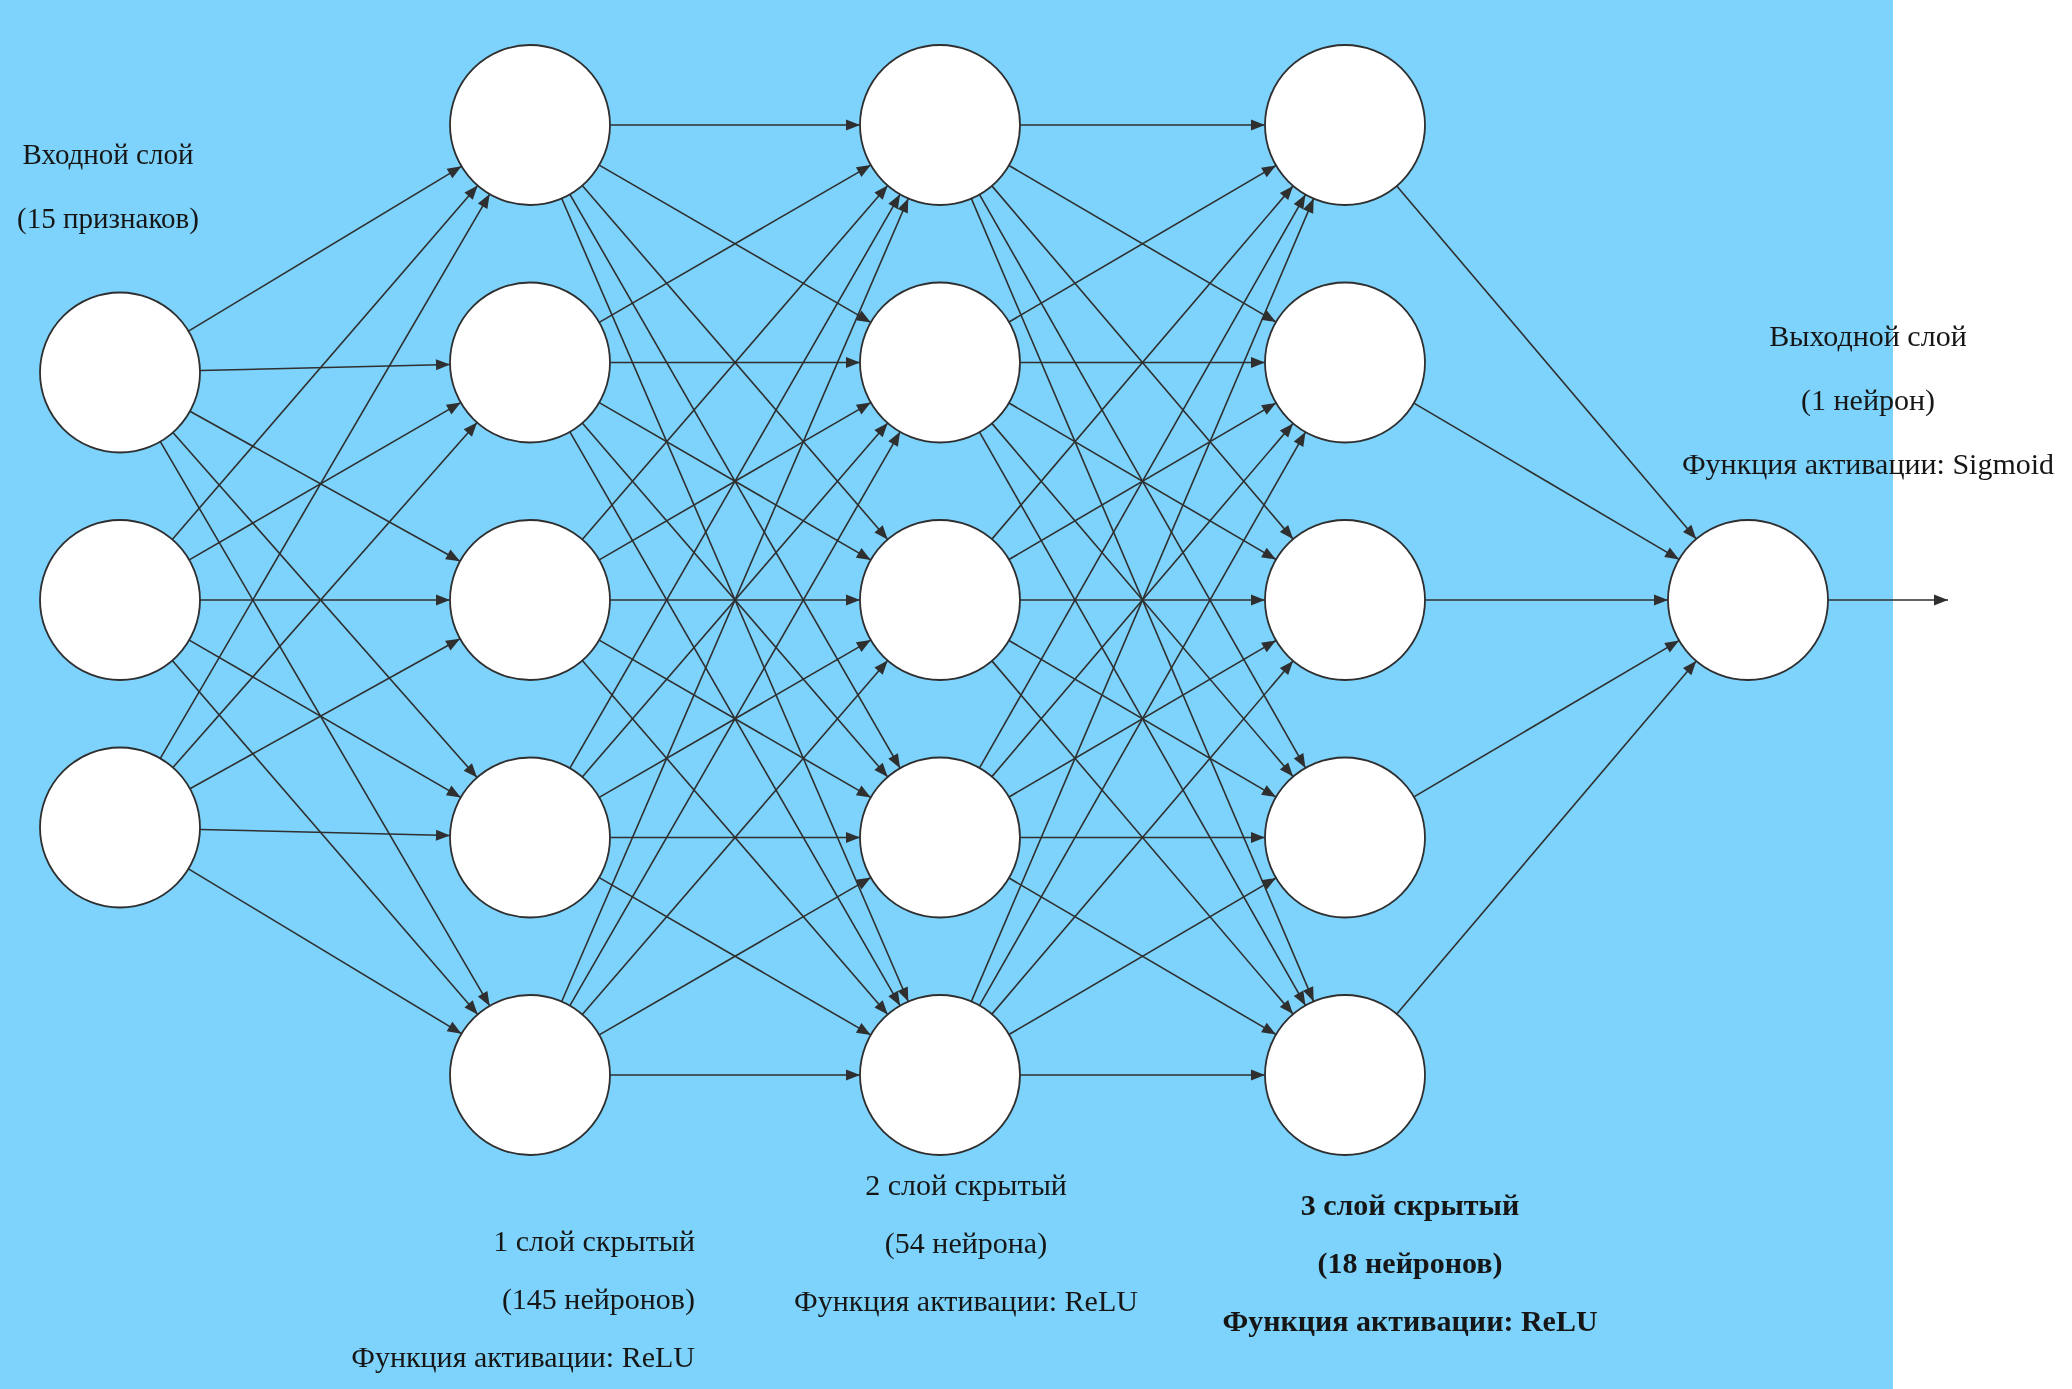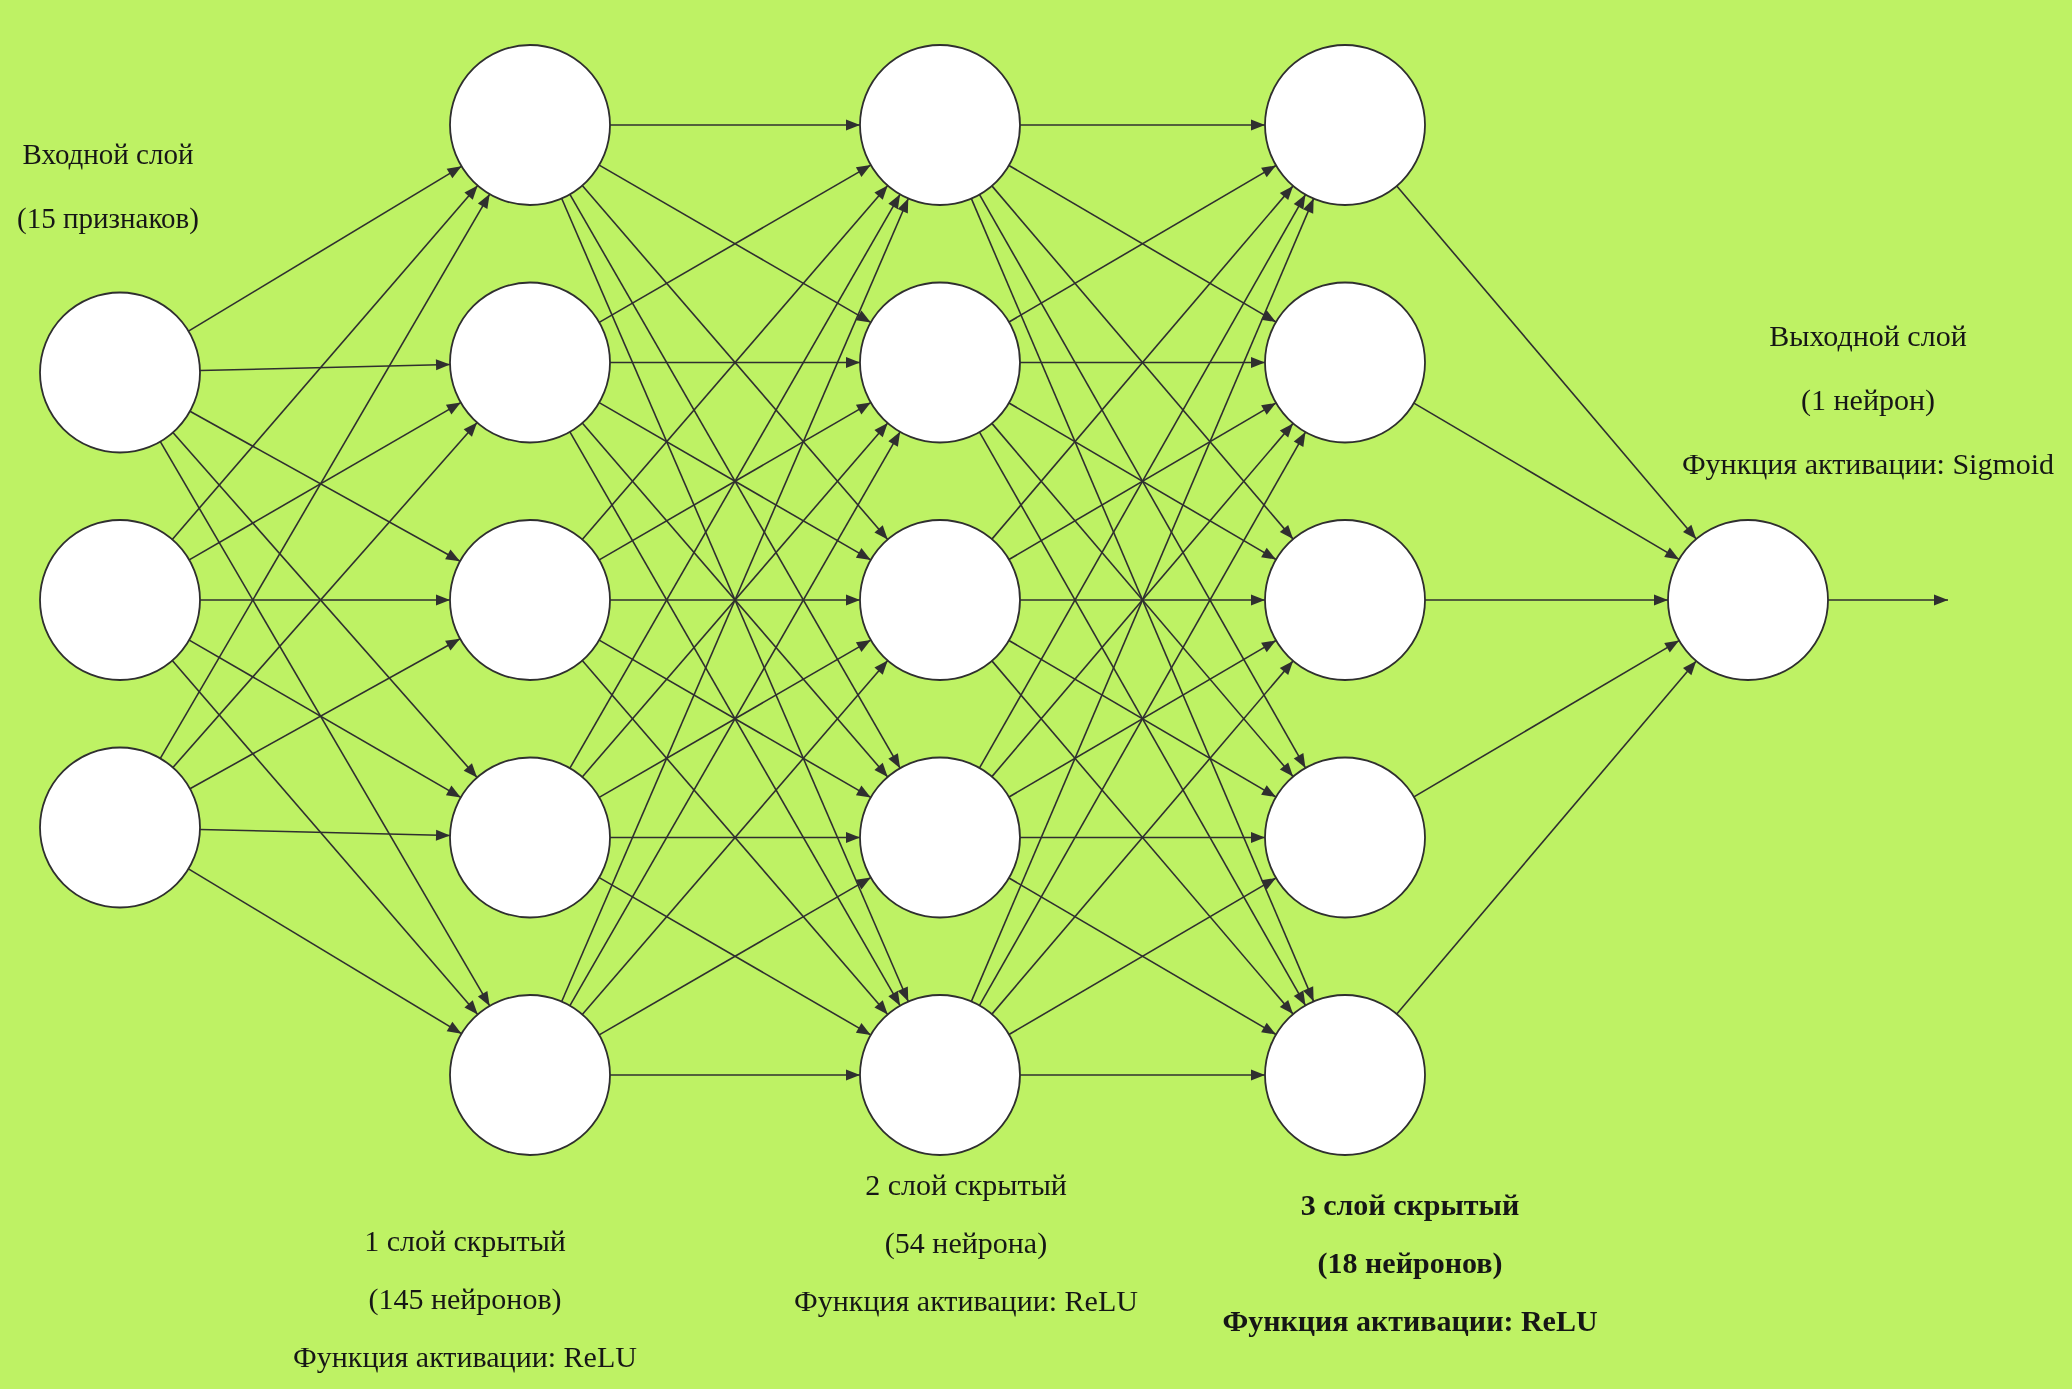--- a/index.html
+++ b/index.html
@@ -4,23 +4,23 @@
 <style>
   html, body {
     margin: 0;
     padding: 0;
     background: #ffffff;
     overflow: hidden;
     font-family: "Liberation Serif", "DejaVu Serif", serif;
   }
   .canvas {
     position: relative;
-    width: 2072px;
+    width: 1893px;
     height: 1389px;
-    background: #bef264;
+    background: #7dd3fc;
   }
   #network-svg {
     position: absolute;
     left: 0;
     top: 0;
     width: 2072px;
     height: 1389px;
     display: block;
   }
   .layer-label {
@@ -32,21 +32,21 @@
     white-space: nowrap;
   }
   .lbl-input {
     left: -2px;
     top: 122px;
     width: 220px;
     font-size: 29px;
     line-height: 64px;
     text-align: center;
   }
-  .lbl-h1 { left: 235px;  top: 1212px; width: 460px; }
+  .lbl-h1 { left: 235px;  top: 1212px; width: 460px; text-align: right; }
   .lbl-h2 { left: 736px;  top: 1156px; width: 460px; text-align: center; }
   .lbl-h3 { left: 1180px; top: 1176px; width: 460px; font-weight: bold; }
   .lbl-out {
     left: 1638px;
     top: 304px;
     width: 460px;
     line-height: 64px;
   }
 </style>
 </head>

